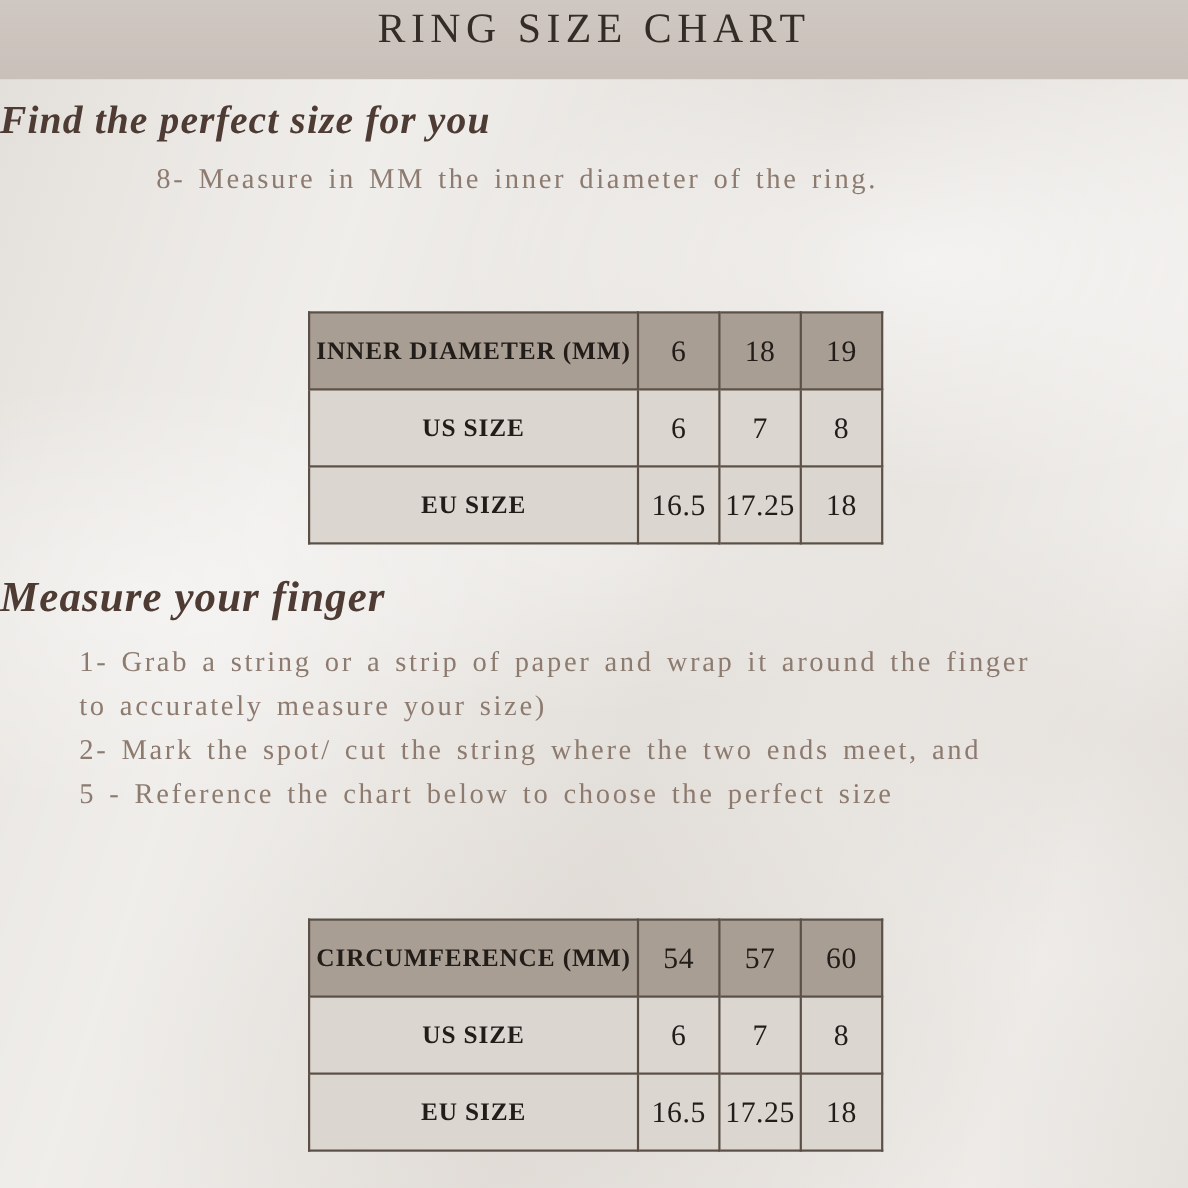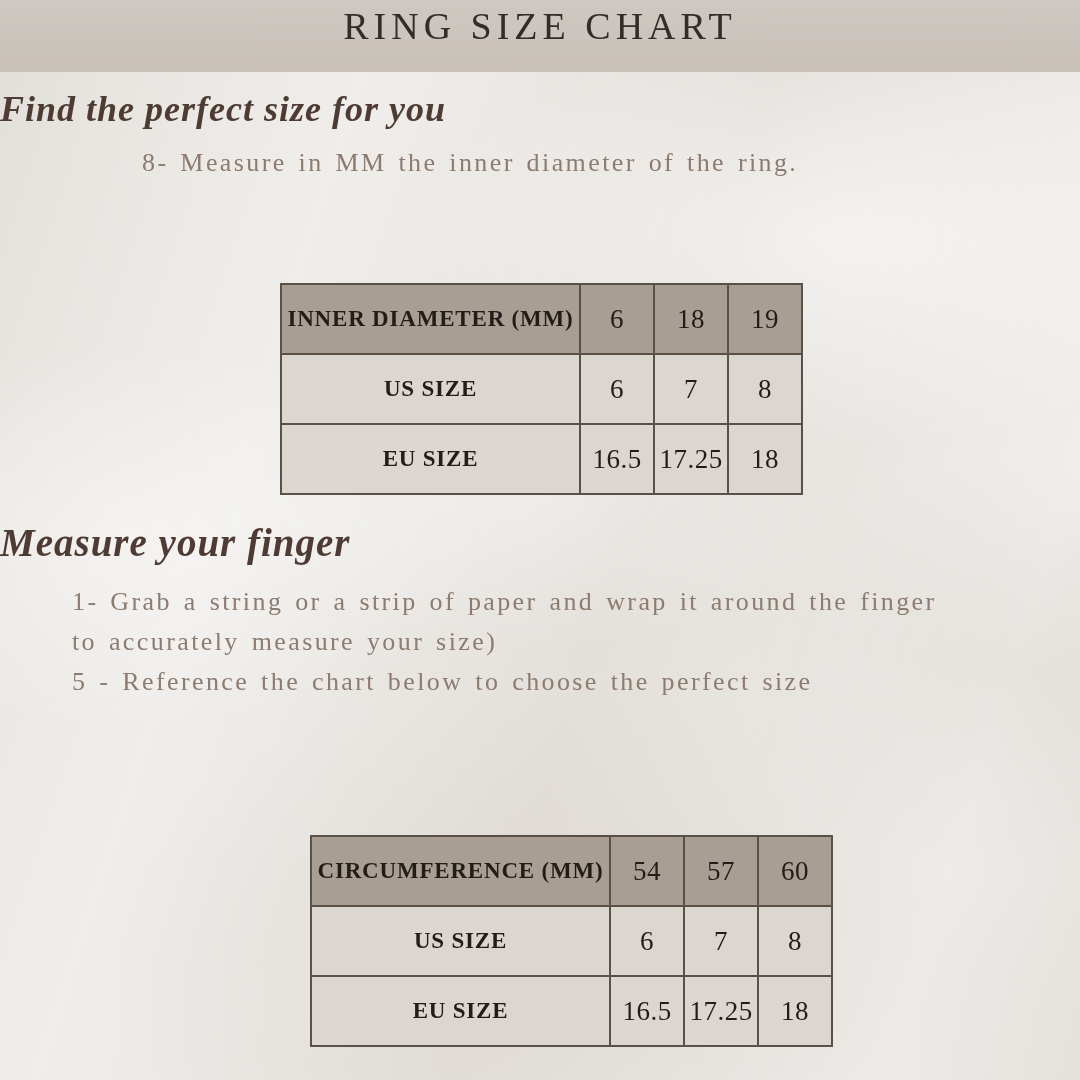--- a/index.html
+++ b/index.html
@@ -66,21 +66,21 @@
   .steps .line{ height:40px; line-height:40px; white-space:nowrap; }
   #steps-1{ top:143px; left:142px; }
   #steps-2{ top:582px; left:72px;font-family:Liberation Serif, serif; }
   table.size-table{
     position:absolute; left:280px;
     border-collapse:collapse;
     table-layout:fixed;
     width:523px;
   }
   #table-1{ top:283px; }
-  #table-2{ top:835px;margin-left:30px; }
+  #table-2{ top:835px; }
   .size-table td{
     border:2px solid var(--table-border);
     height:70px;
     text-align:center;
     vertical-align:middle;
     background:var(--table-row-bg);
     color:var(--table-text);
   }
   .size-table tr.header-row td{
     background:var(--table-header-bg);
@@ -140,20 +140,21 @@
         <td class="value">18</td>
       </tr>
     </tbody>
   </table>
 
   <h2 class="sec-heading" id="heading-2">Measure your finger</h2>
 
   <div class="steps" id="steps-2">
     <div class="line">1- Grab a string or a strip of paper and wrap it around the finger</div>
     <div class="line">to accurately measure your size)</div>
+    <div class="line">2- Mark the spot/ cut the string where the two ends meet, and</div>
     <div class="line">5 - Reference the chart below to choose the perfect size</div>
   </div>
 
   <table class="size-table" id="table-2">
     <colgroup>
         <col class="c-label">
         <col class="c-v">
         <col class="c-v">
         <col class="c-v">
       </colgroup>

